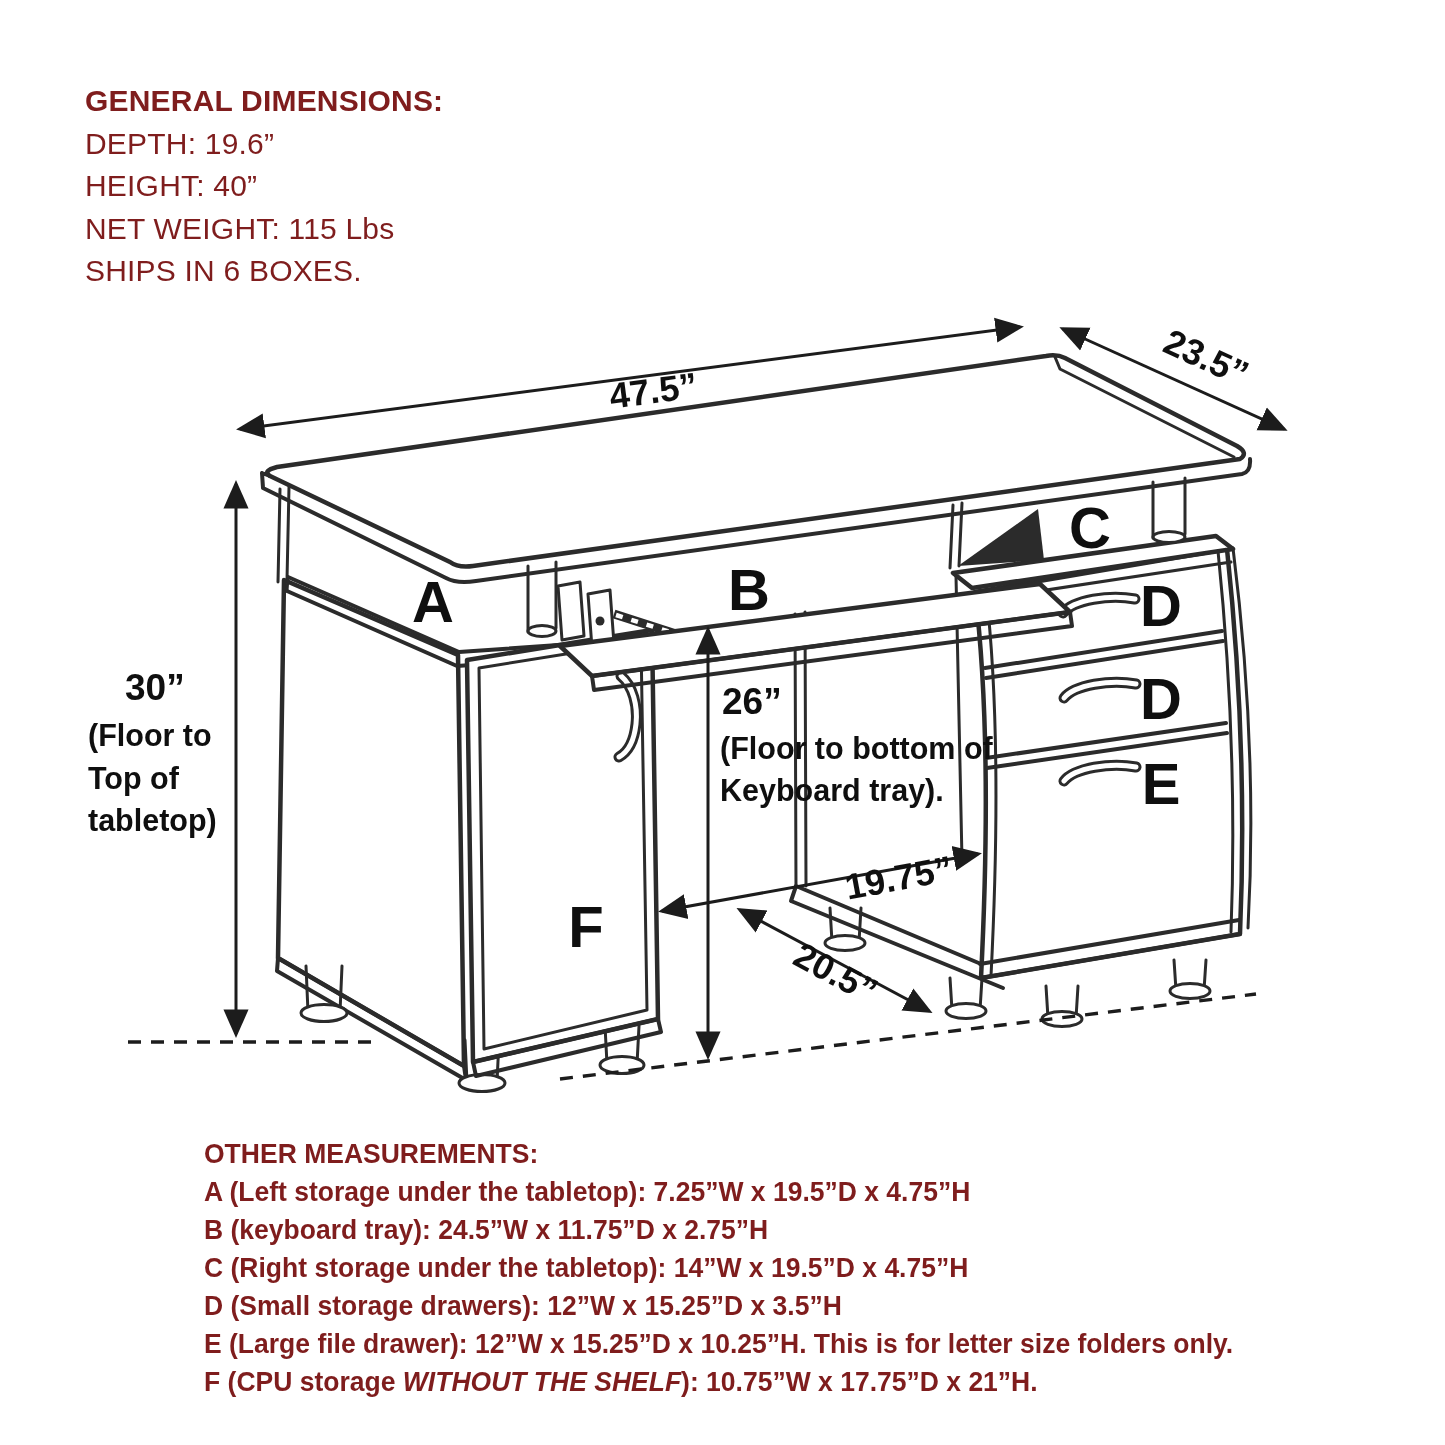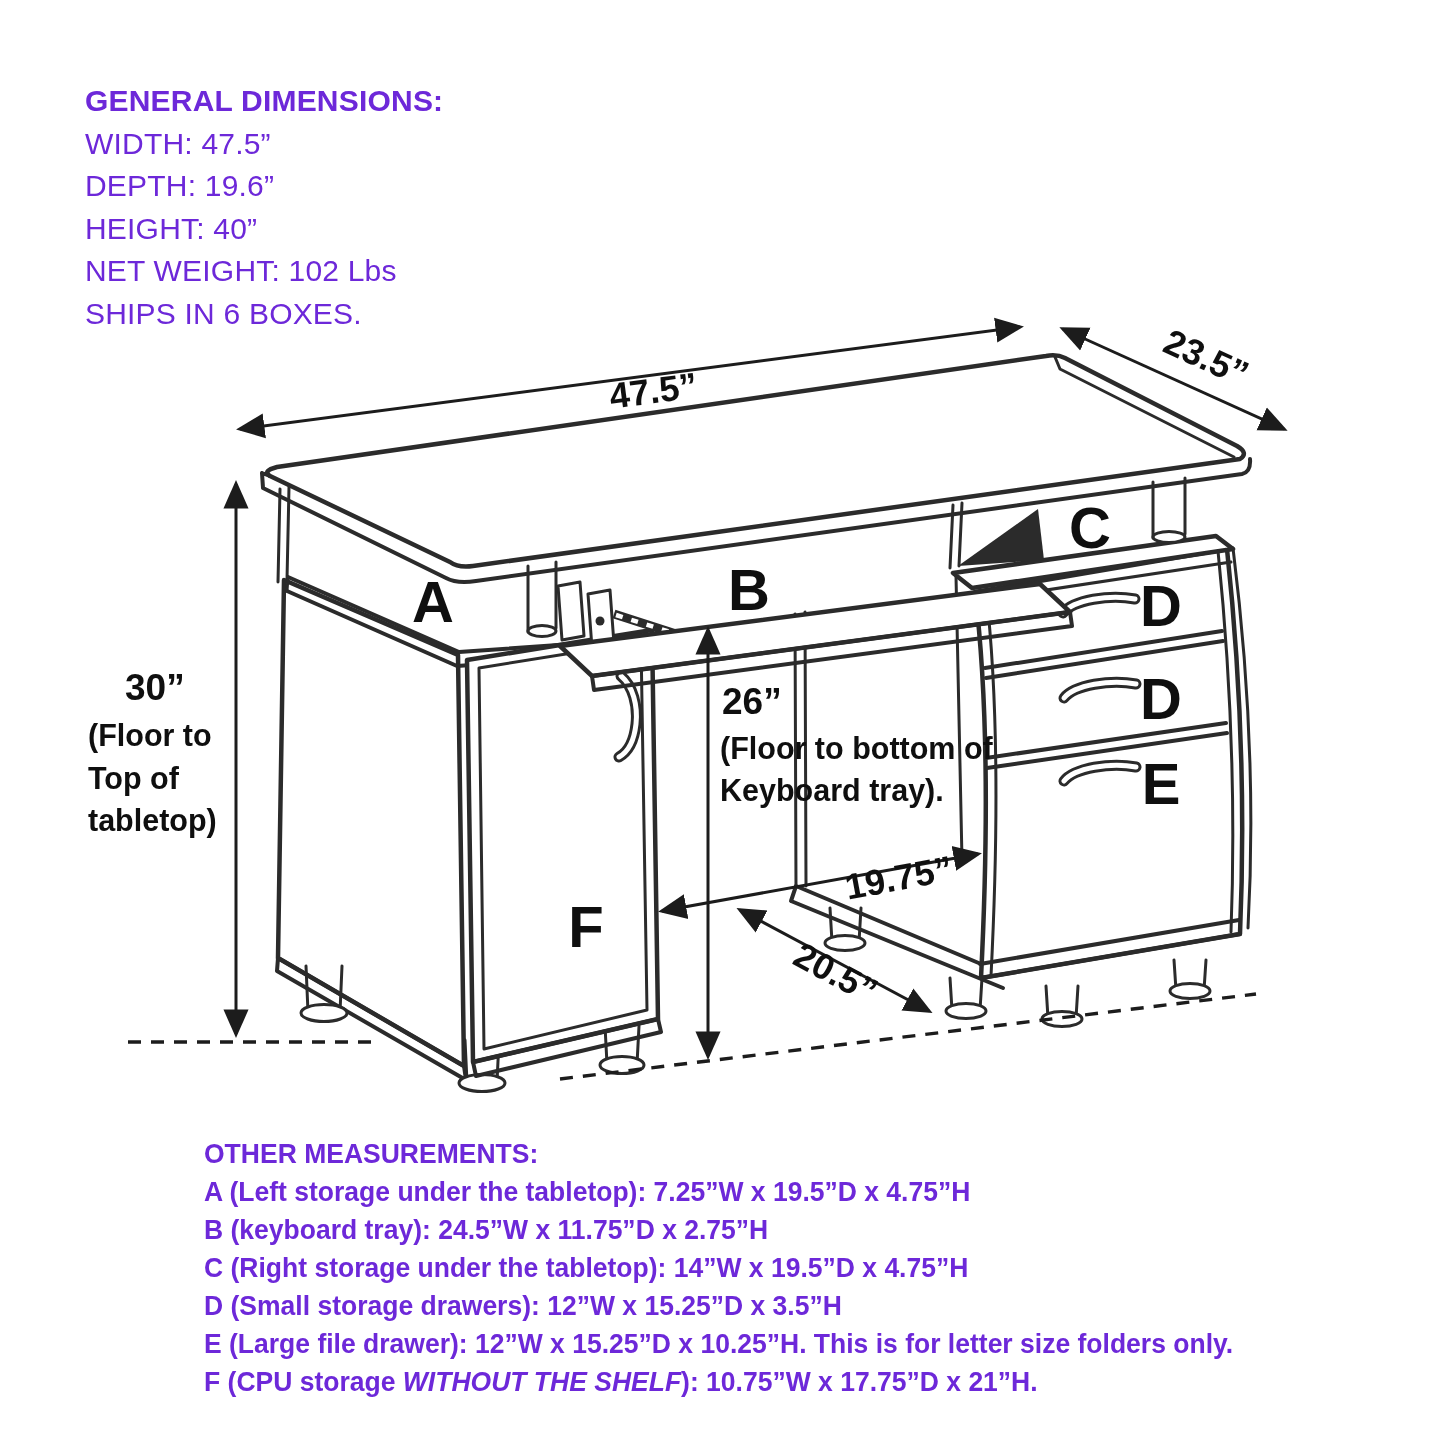--- a/index.html
+++ b/index.html
@@ -1,18 +1,18 @@
 <!DOCTYPE html>
 <html><head>
 <meta charset="utf-8">
 <style>
   html,body{margin:0;padding:0;background:#ffffff;}
   .sheet{
     position:relative;width:1445px;height:1445px;background:#ffffff;overflow:hidden;
-    font-family:"Liberation Sans",sans-serif;color:#6d28d9;
+    font-family:"Liberation Sans",sans-serif;color:#7f1d1d;
   }
   .gen-dims{position:absolute;left:85px;top:80px;font-size:30px;line-height:42.5px;font-weight:400;letter-spacing:.2px;}
   .gen-dims .gd-title{font-weight:700;}
   .gen-dims p{margin:0;}
   .other-meas{
     position:absolute;left:204px;top:1134px;width:1300px;
     font-size:28.5px;line-height:38px;font-weight:700;
     transform:scaleX(.93);transform-origin:left top;letter-spacing:0px;
   }
   .other-meas p{margin:0;white-space:nowrap;}
@@ -32,24 +32,23 @@
   svg .dim-note{font-size:30.5px;font-weight:700;}
   svg .dim-big{font-size:37px;font-weight:700;}
 </style>
 </head>
 <body>
 
 <div class="sheet">
 
   <div class="gen-dims">
     <p class="gd-title">GENERAL DIMENSIONS:</p>
-    <p>WIDTH: 47.5”</p>
     <p>DEPTH: 19.6”</p>
     <p>HEIGHT: 40”</p>
-    <p>NET WEIGHT: 102 Lbs</p>
+    <p>NET WEIGHT: 115 Lbs</p>
     <p>SHIPS IN 6 BOXES.</p>
   </div>
 
   <svg class="diagram" width="1445" height="1445" viewBox="0 0 1445 1445">
     <defs>
       <marker id="ah" viewBox="0 0 10 10" refX="8.6" refY="5" markerWidth="9.5" markerHeight="9.5" orient="auto-start-reverse">
         <path d="M0,0.6 L10,5 L0,9.4 z" fill="#1c1c1c"></path>
       </marker>
     </defs>
 

